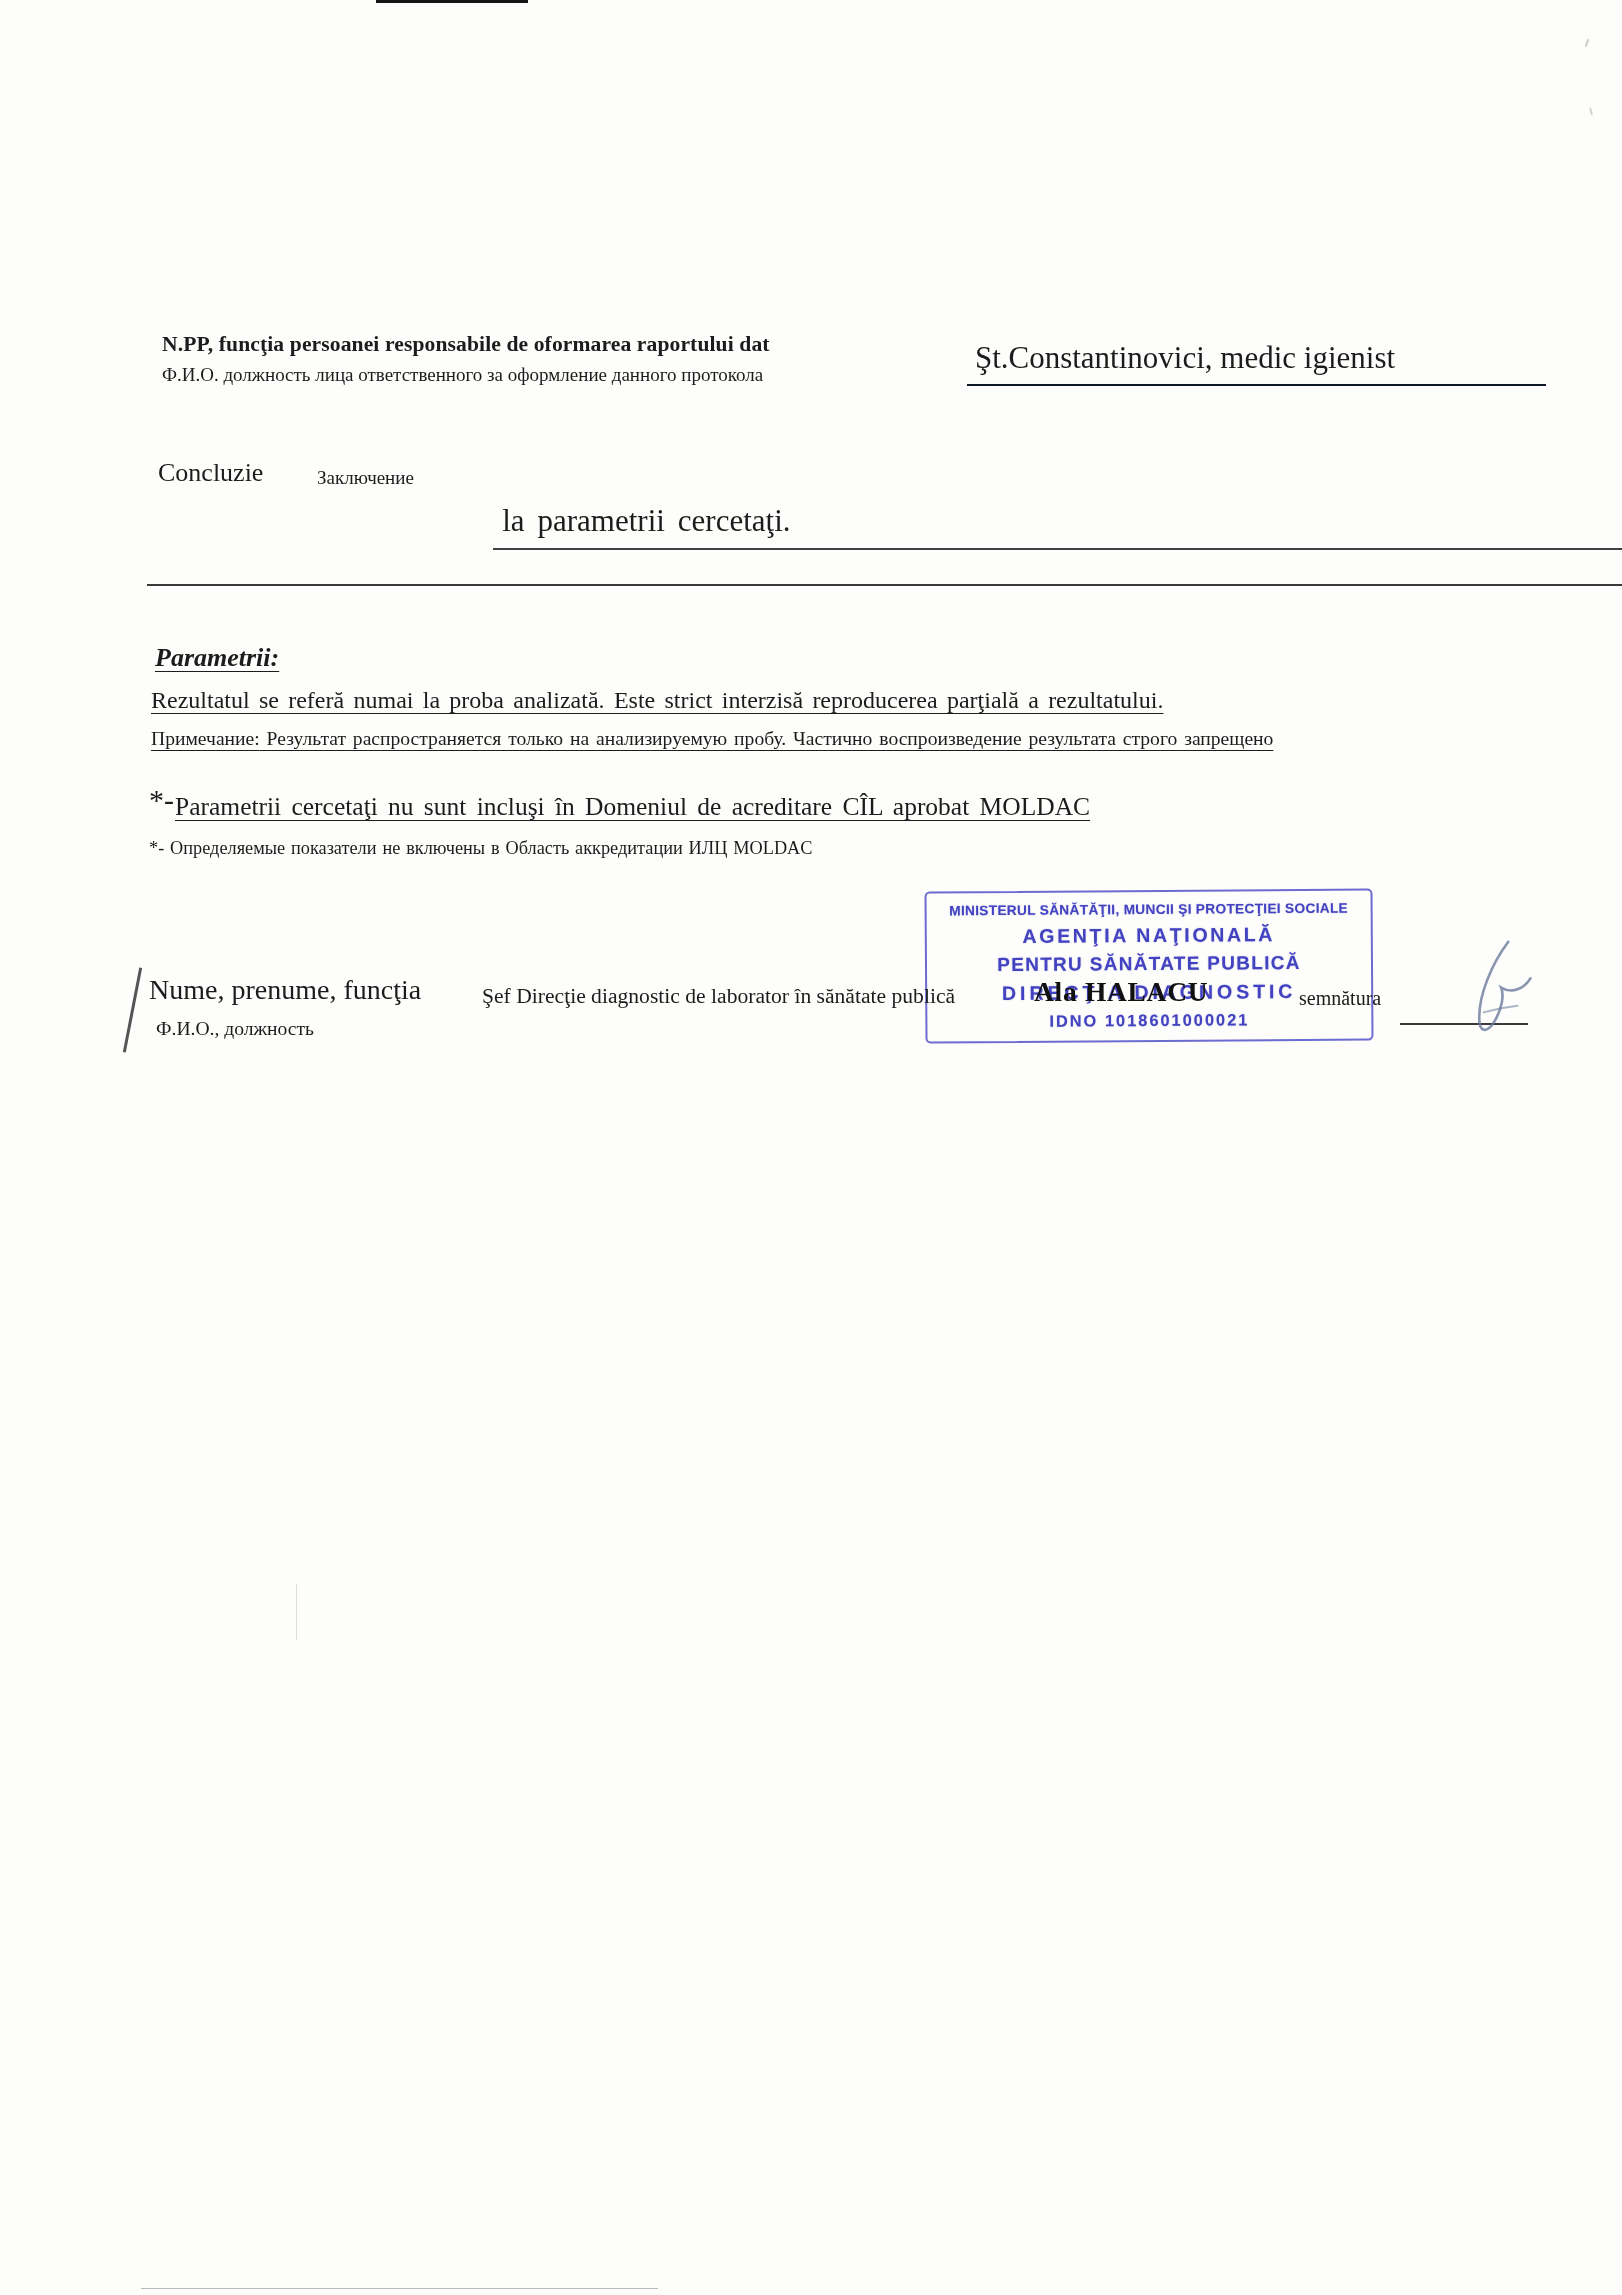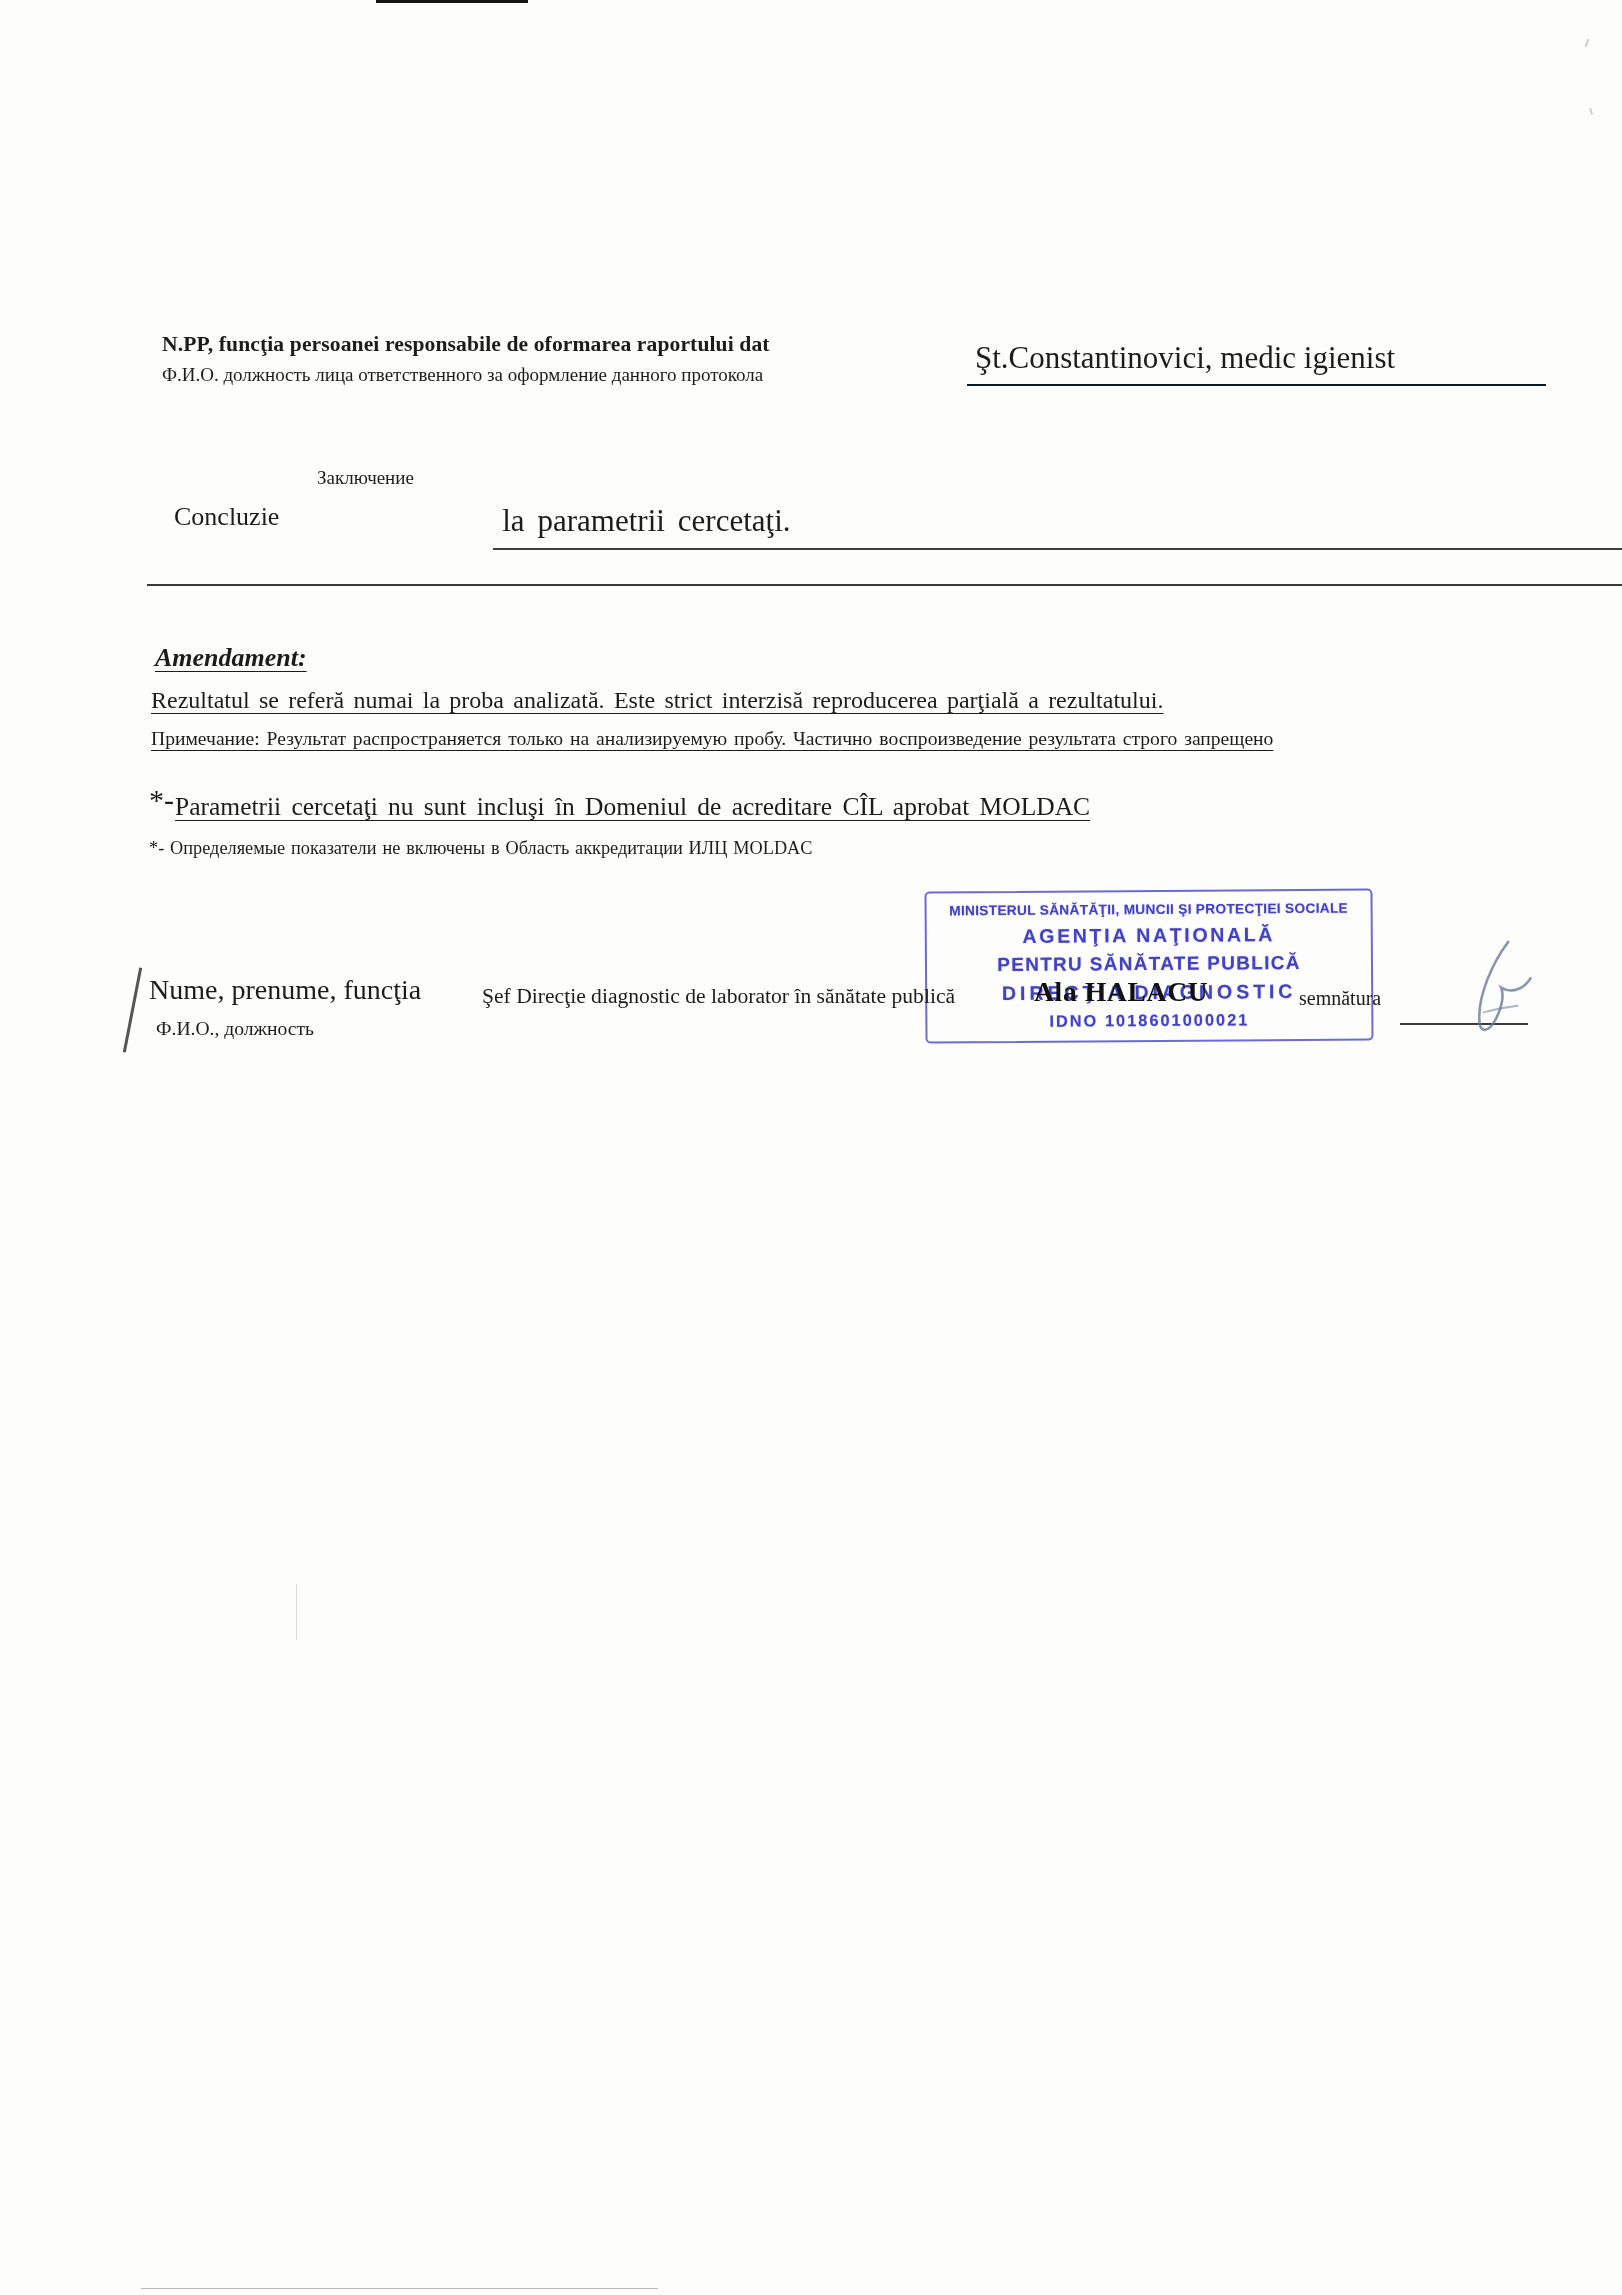--- a/index.html
+++ b/index.html
@@ -19,21 +19,21 @@
   
   .resp-label-ro{left:162px;top:332px;font-size:21.6px;font-weight:bold;letter-spacing:0.1px;}
   .resp-label-ru{left:162px;top:364px;font-size:19px;}
   .resp-name{
     left:967px;top:340px;width:571px;
     font-size:31px;padding:0 0 7.9px 7.9px;
     border-bottom:2px solid #0f172a;
   }
 
   
-  .concl-label{left:174px;top:458px;font-size:26px;margin-top:44px;}
+  .concl-label{left:158px;top:458px;font-size:26px;}
   .concl-label-ru{left:317px;top:467px;font-size:19px;}
   .concl-line1{left:484px;top:450px;font-size:31px;word-spacing:5.2px;}
   .concl-line2{
     left:493px;top:503px;width:1124px;
     font-size:31px;word-spacing:5.2px;
     padding:0 0 9.2px 9.2px;border-bottom:2px solid #3f3f3f;
   }
 
   .rule-main{left:147px;top:584px;width:1476px;height:2px;background:#3a3a3a;}
 
@@ -99,21 +99,21 @@
   <div class="abs resp-label-ro">N.PP, funcţia persoanei responsabile de oformarea raportului  dat</div>
   <div class="abs resp-label-ru">Ф.И.О. должность лица ответственного за оформление данного протокола</div>
   <div class="abs resp-name">Şt.Constantinovici, medic igienist</div>
 
   <div class="abs concl-label">Concluzie</div>
   <div class="abs concl-label-ru">Заключение</div>
   <div class="abs concl-line2">la parametrii  cercetaţi.</div>
 
   <div class="abs rule-main"></div>
 
-  <div class="abs amend-title u">Amendament:</div>
+  <div class="abs amend-title u">Parametrii:</div>
   <div class="abs amend-ro u">Rezultatul se referă  numai  la proba analizată. Este  strict  interzisă  reproducerea  parţială  a  rezultatului.</div>
   <div class="abs amend-ru u">
     <span class="b">Примечание:</span><span> Результат распространяется только на анализируемую пробу. Частично воспроизведение результата строго запрещено</span>
   </div>
 
   <div class="abs foot-star">*-</div>
   <div class="abs foot-ro u">Parametrii cercetaţi  nu sunt incluşi în Domeniul de acreditare CÎL aprobat MOLDAC</div>
   <div class="abs foot-ru">*-  Определяемые показатели не включены в Область аккредитации ИЛЦ  MOLDAC</div>
 
   <div class="abs stamp">

